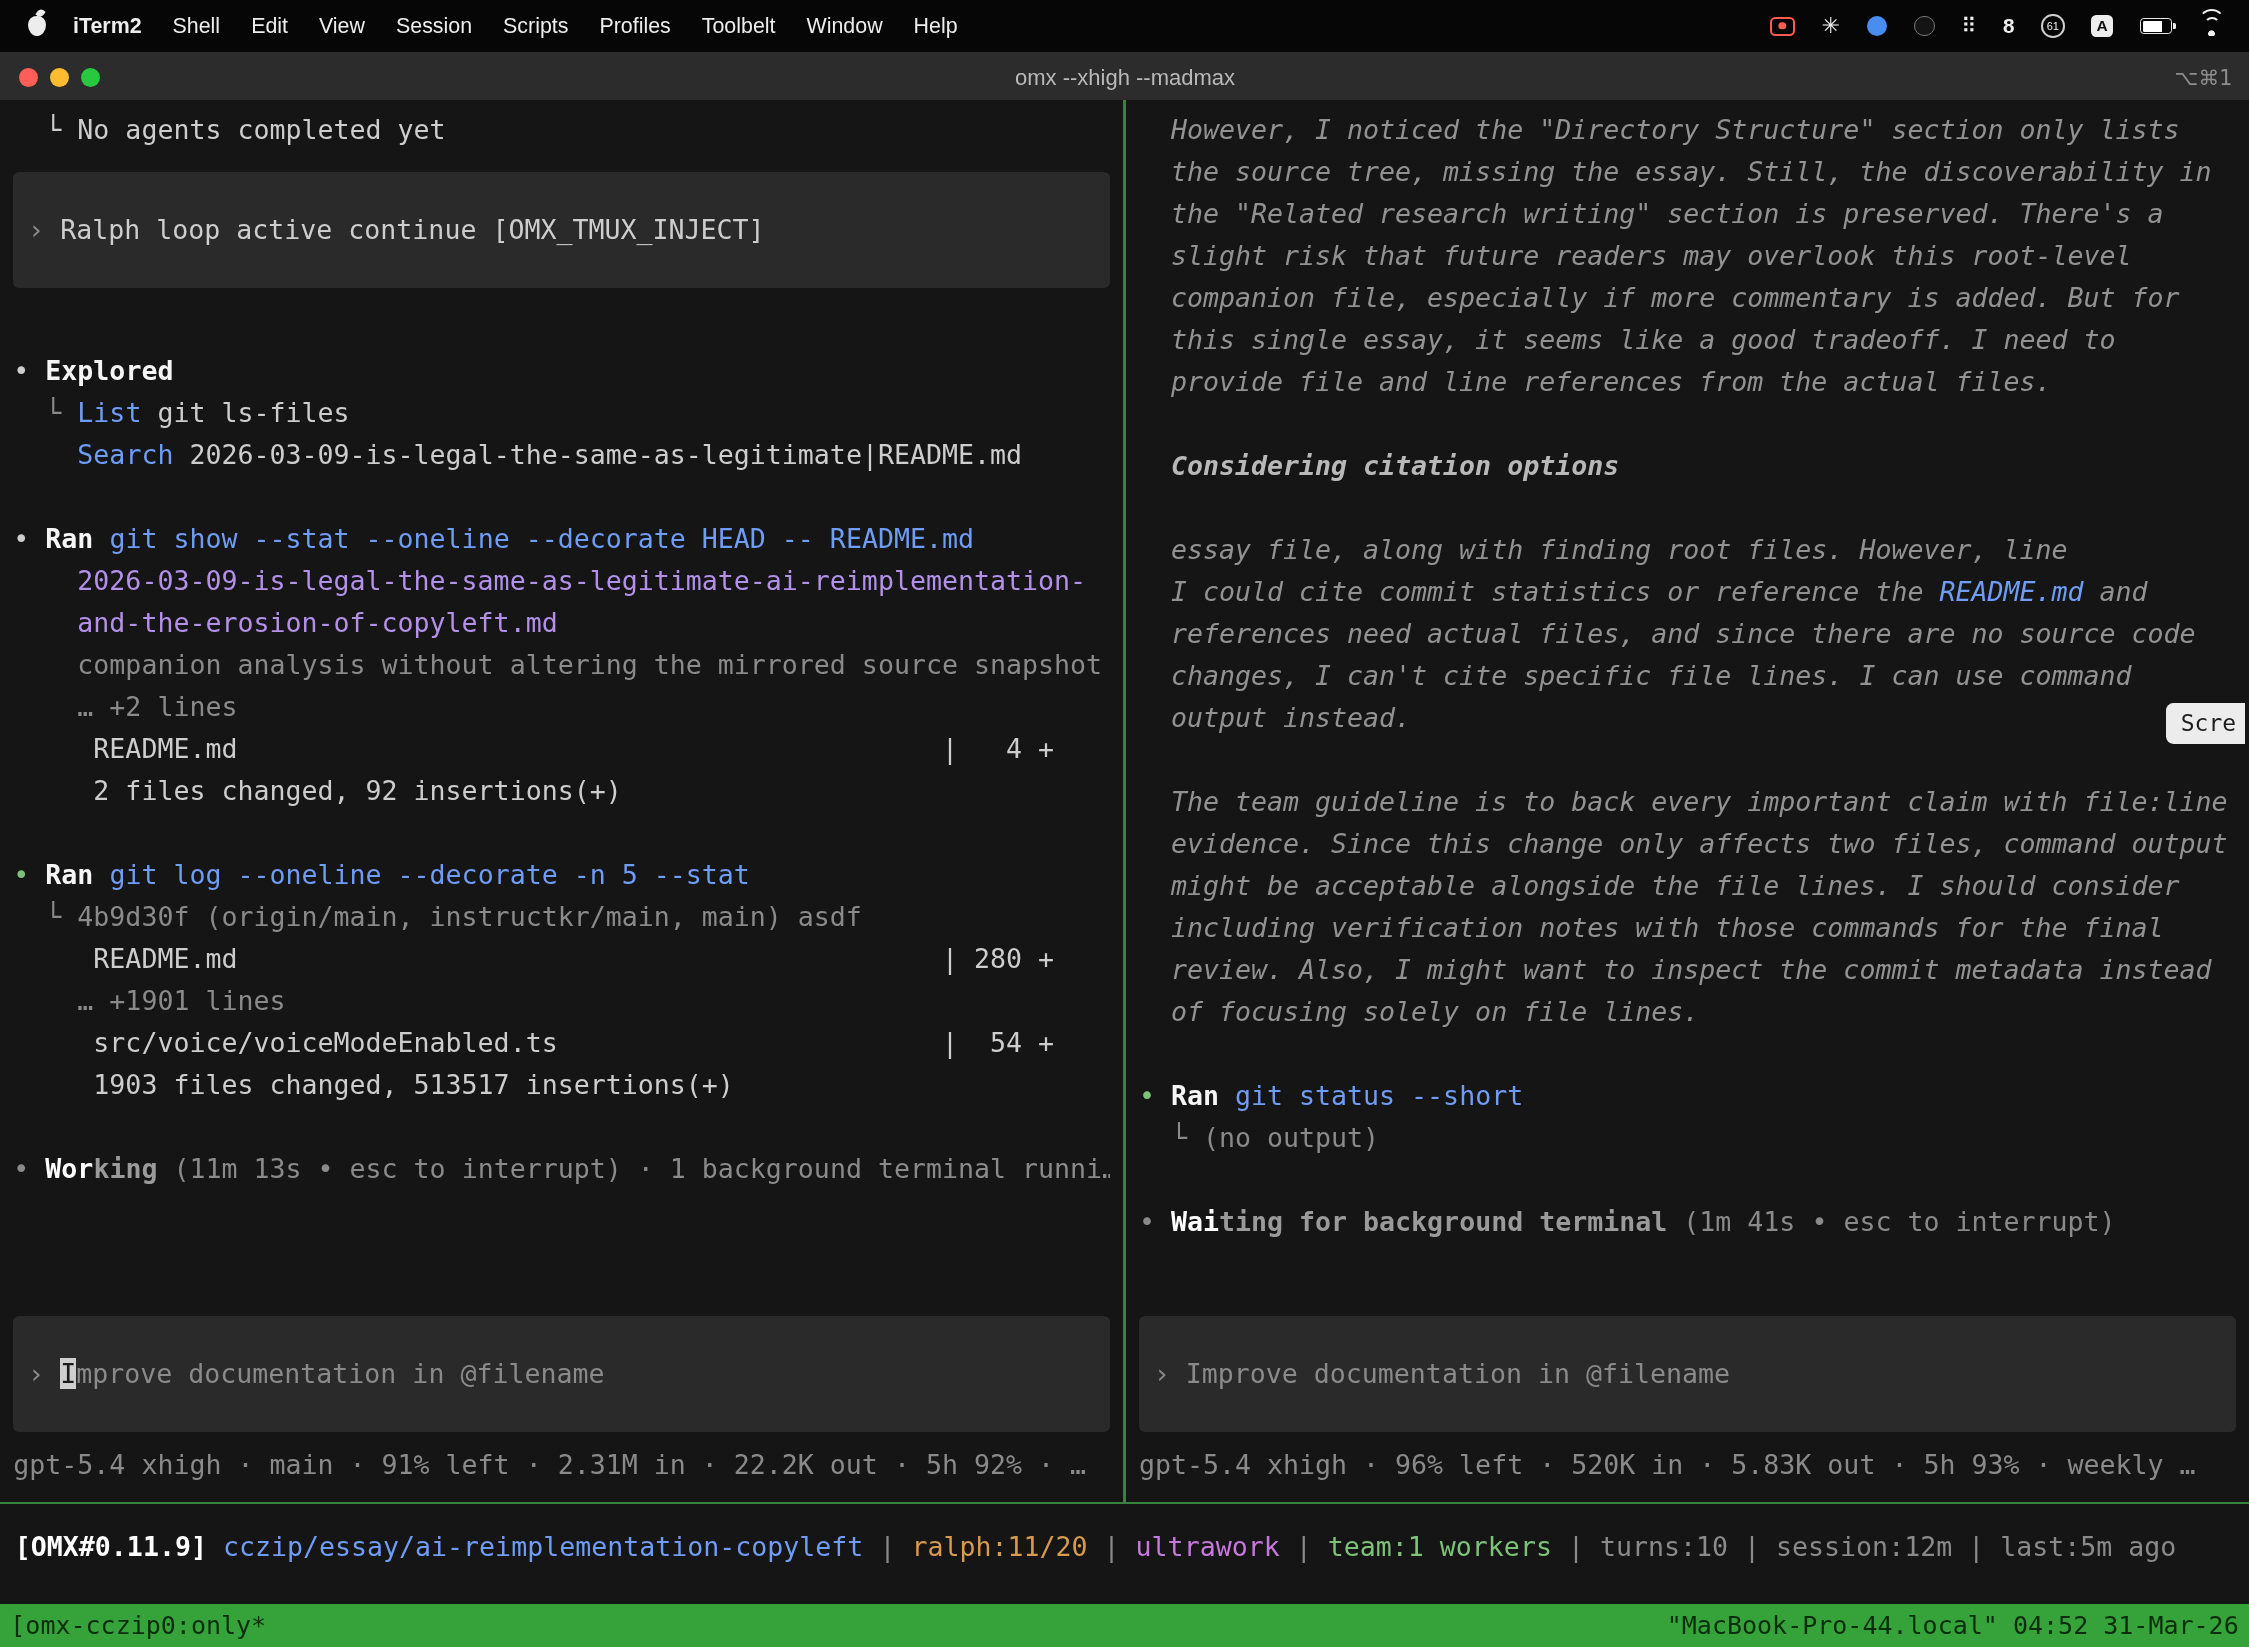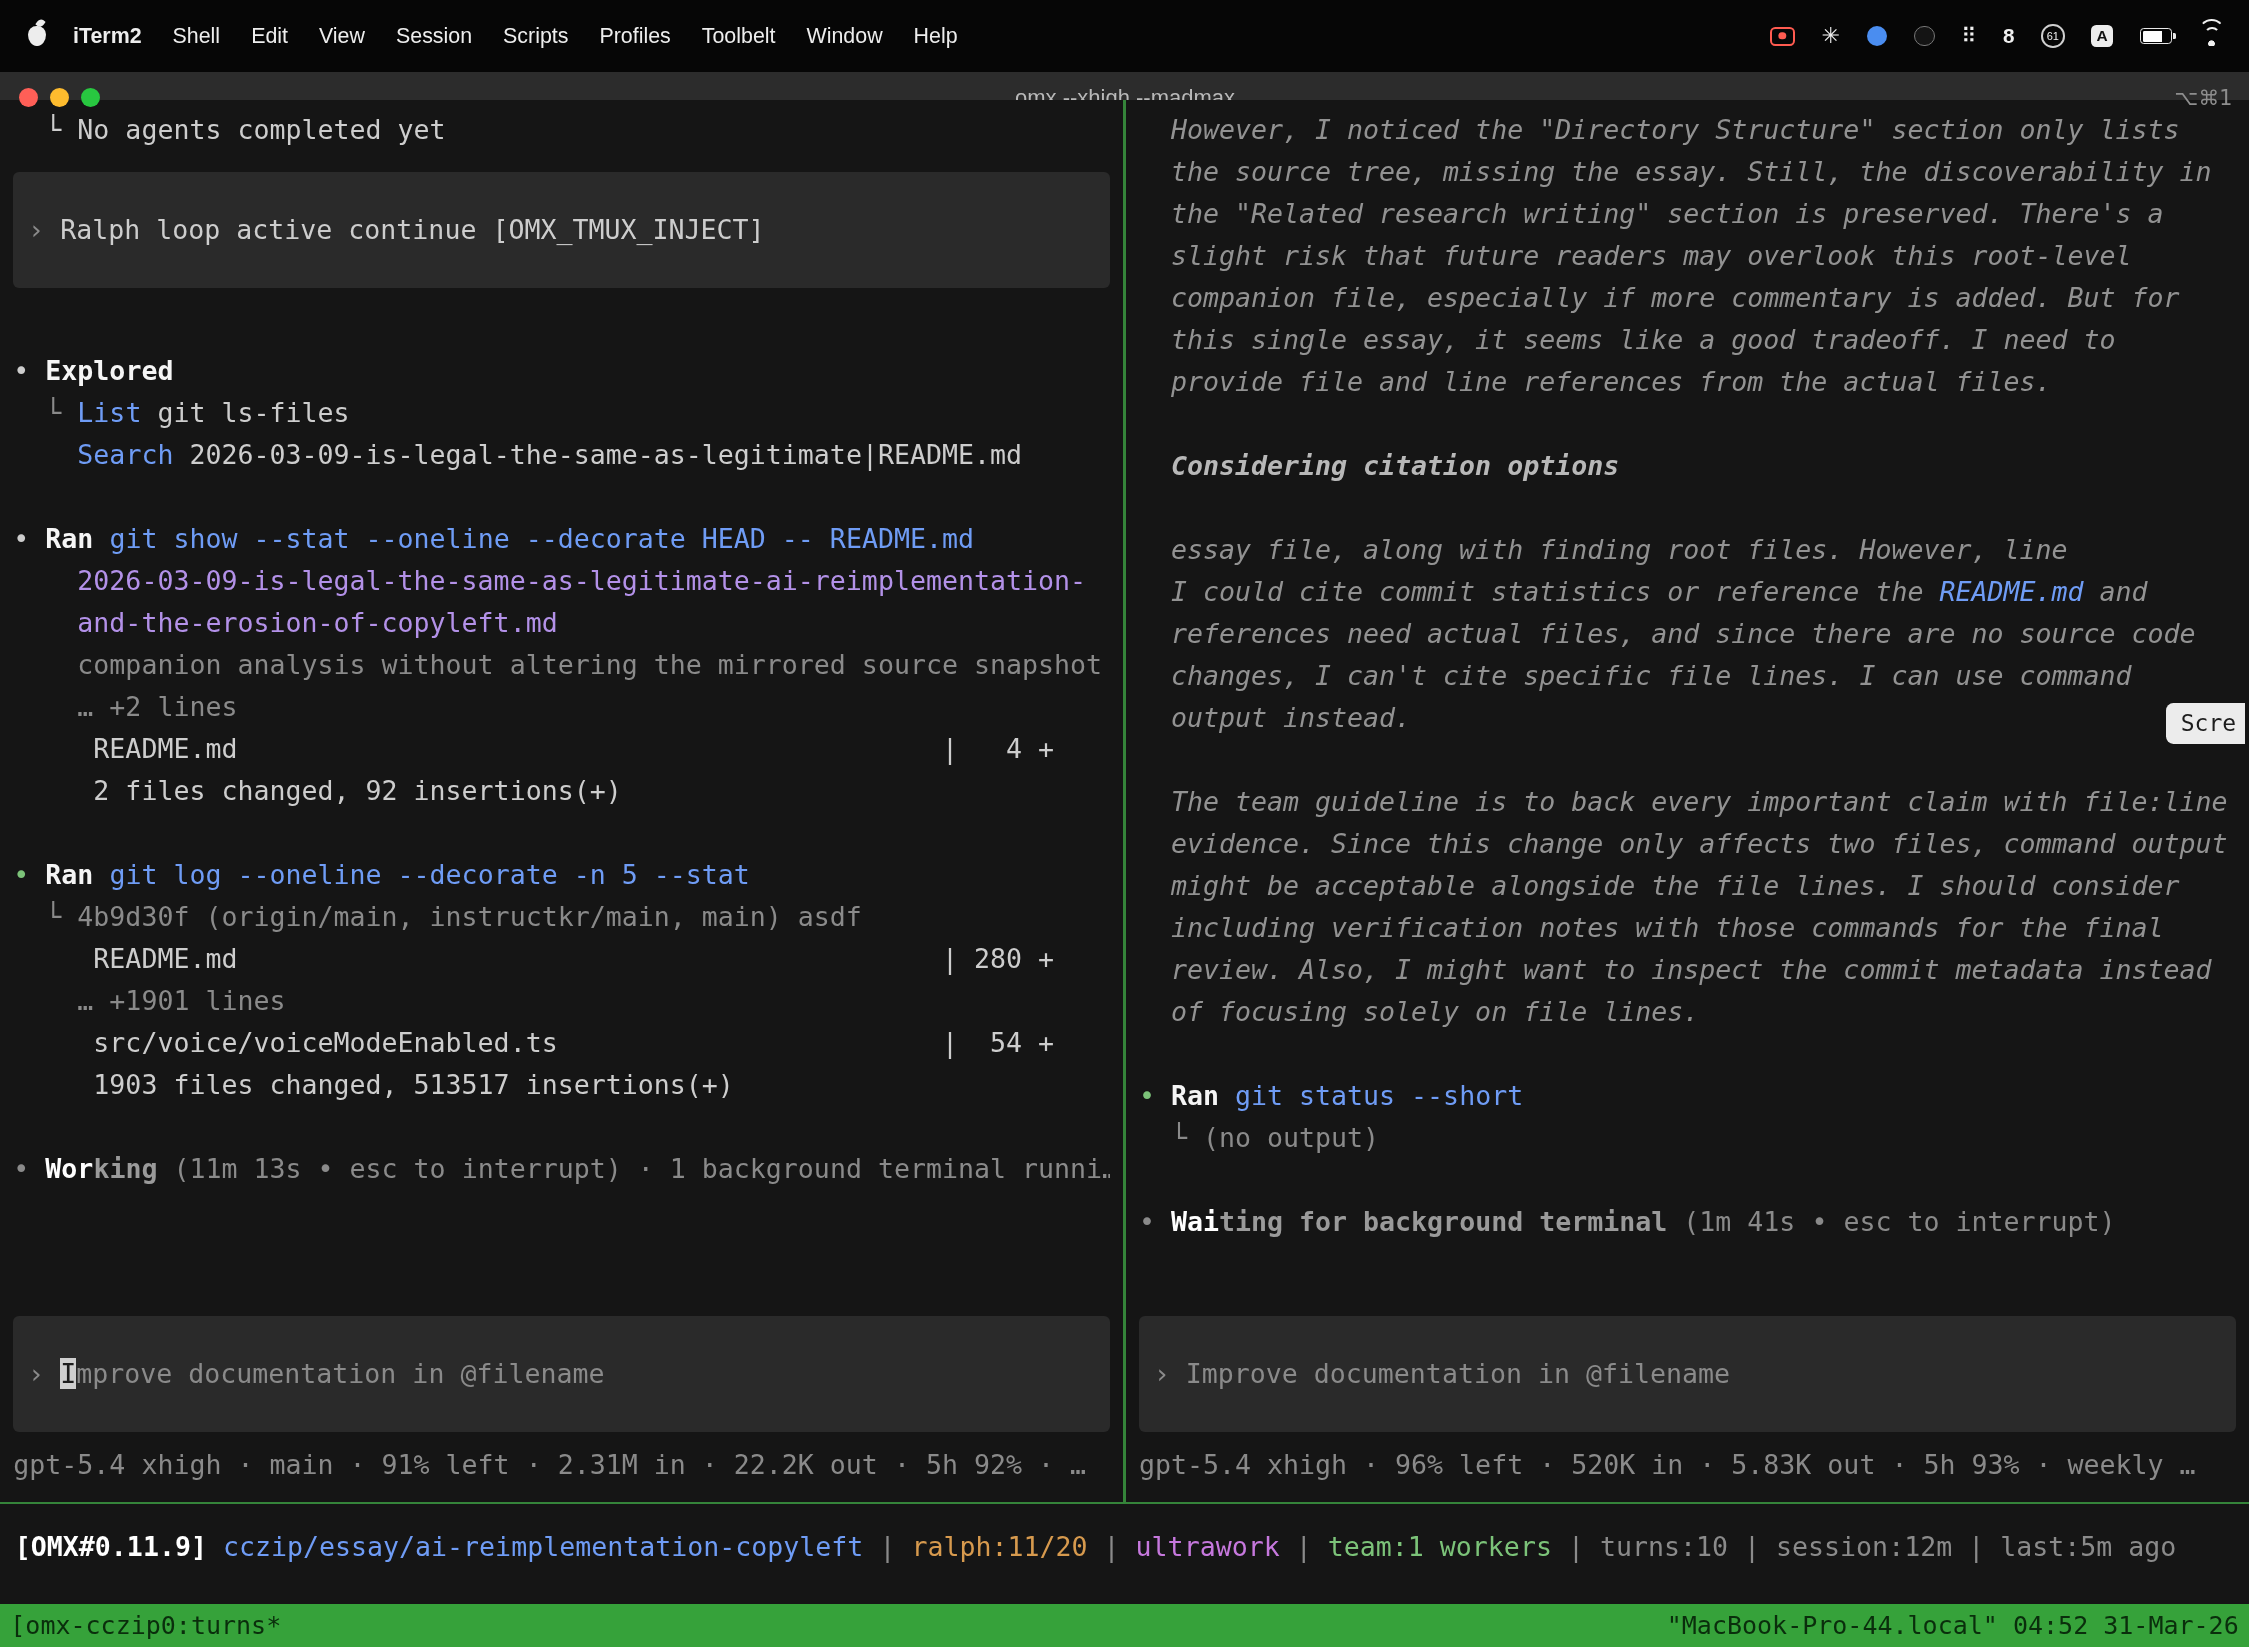--- a/index.html
+++ b/index.html
@@ -1,20 +1,20 @@
 <!DOCTYPE html>
 <html style="font-size:11.8px"><head>
 <meta charset="utf-8">
 <style>
   * { margin:0; padding:0; box-sizing:border-box; }
   html,body { width:2250px; height:1648px; background:#000; overflow:hidden; }
   body { font-family:"DejaVu Sans Mono", monospace; }
 
   
-  .menubar { height:72px; background:#060606; display:flex; align-items:center;
+  .menubar { height:52px; background:#060606; display:flex; align-items:center;
              padding:0 25px 0 28px; color:#ededed;
              font:21.4px "Liberation Sans", sans-serif; }
   .menu-items { display:flex; align-items:center; }
   .menu-item { padding:0 15.5px; white-space:nowrap; cursor:default; }
   .menu-item.app-name { font-weight:bold; }
   .menu-spacer { flex:1; }
   .menu-icons { display:flex; align-items:center; gap:26.6px; }
   .mi { display:inline-flex; align-items:center; justify-content:center;
         color:#f0f0f0; font:20px "Liberation Sans", sans-serif; }
   .apple-logo { width:17.7px; height:20.7px; background:#ededed; position:relative;
@@ -218,19 +218,19 @@
       <div class="pstatus">gpt-5.4 xhigh · 96% left · 520K in · 5.83K out · 5h 93% · weekly …</div>
     </div>
 
   </div>
 
   <div class="omx">
     <div class="tline" id="omx-line"><span class="c-wht">[OMX#0.11.9] </span><span class="c-blu">cczip/essay/ai-reimplementation-copyleft</span><span class="c-dim"> | </span><span class="c-org">ralph:11/20</span><span class="c-dim"> | </span><span class="c-pur">ultrawork</span><span class="c-dim"> | </span><span class="c-grn">team:1 workers</span><span class="c-dim"> | turns:10 | session:12m | last:5m ago</span></div>
   </div>
 
   <div class="tmux">
-    <span>[omx-cczip0:turns*</span>
+    <span>[omx-cczip0:only*</span>
     <span>"MacBook-Pro-44.local" 04:52 31-Mar-26</span>
   </div>
 </div>
 
 <div class="edge-tooltip">Scre</div>
 
 
 </body></html>

